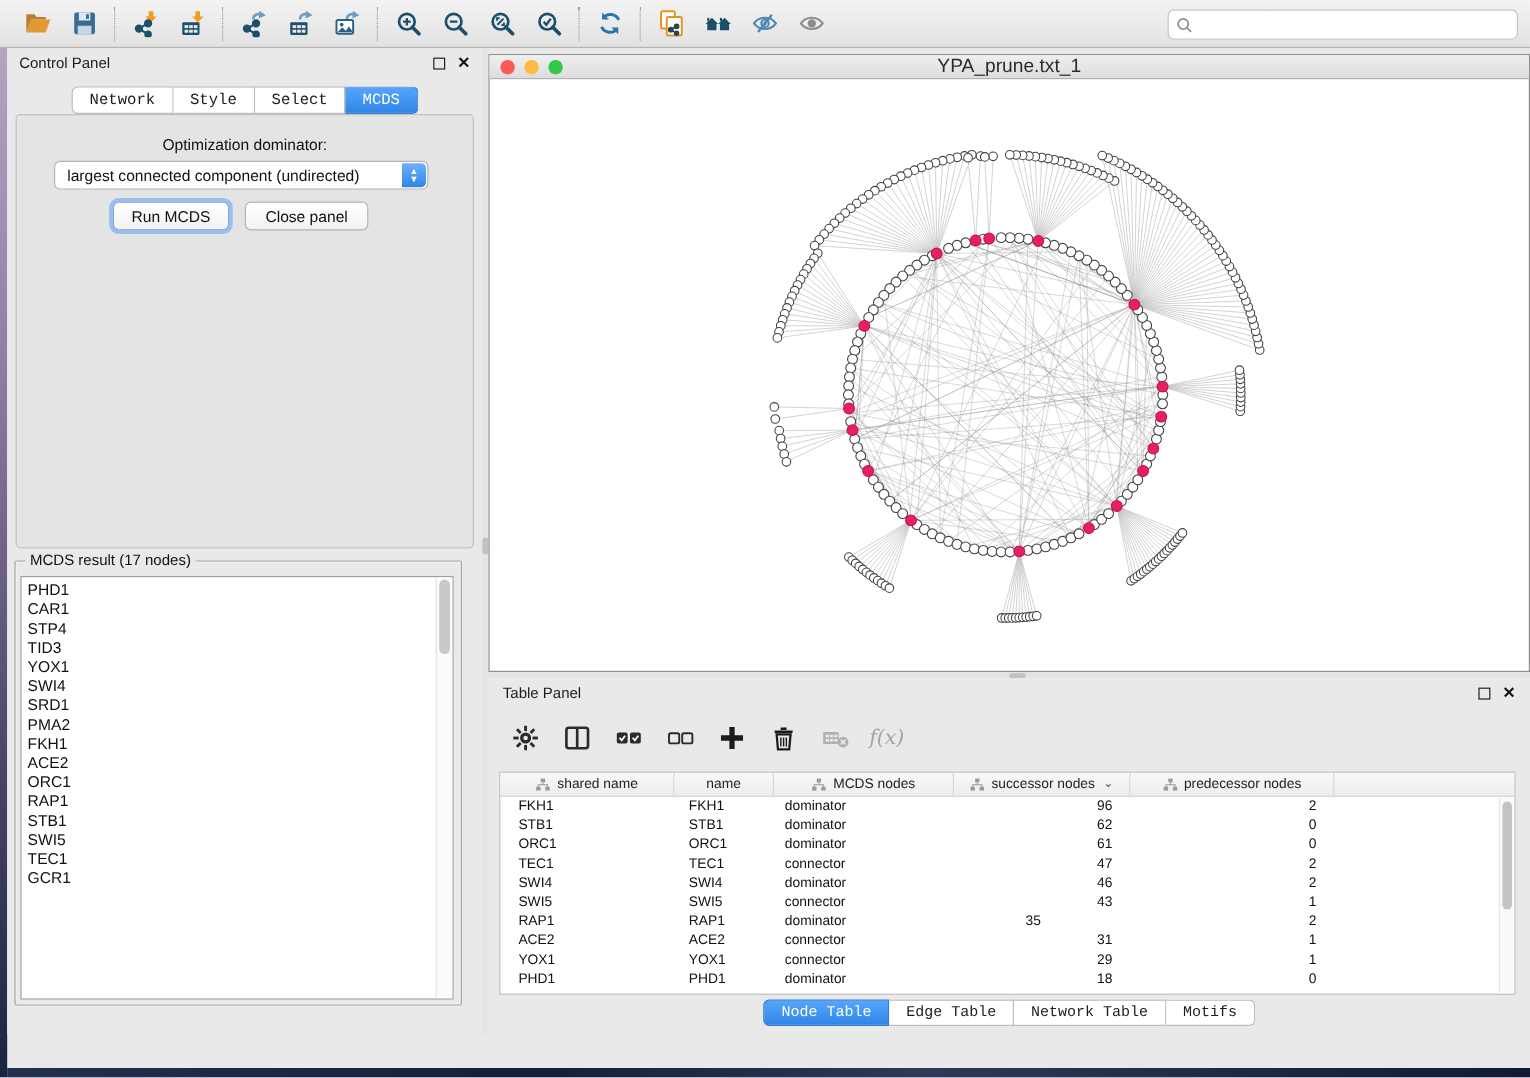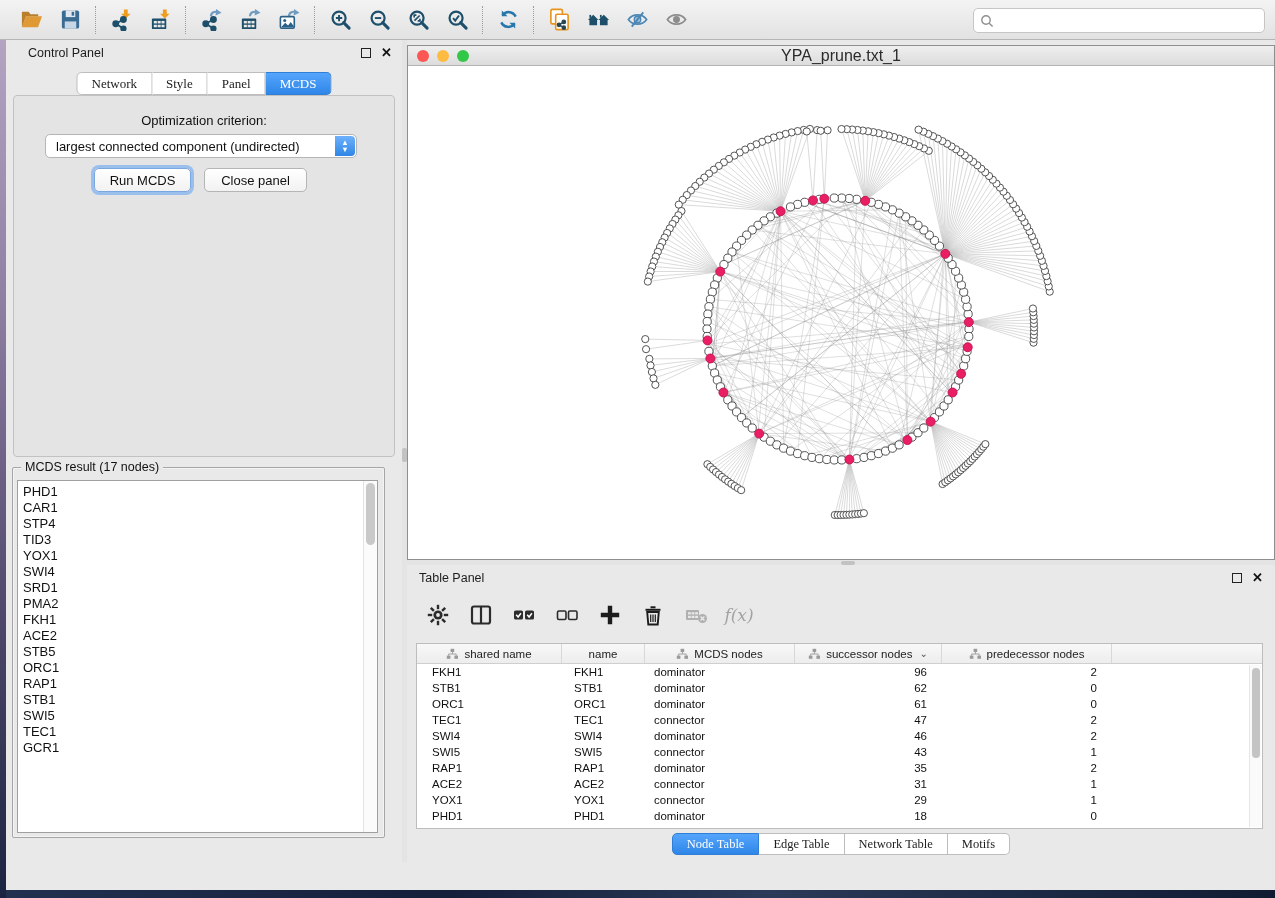--- a/index.html
+++ b/index.html
@@ -20,28 +20,28 @@
   .search-box input{border:none;outline:none;flex:1;font-size:12px;background:transparent}
 
   
   .wall-left{position:absolute;left:0;top:40px;bottom:0;width:6px;
     background:linear-gradient(#b4a4c2,#8f7fa3 30%,#4a4467 70%,#1a2440)}
   .wall-bottom{position:absolute;left:6px;right:0;bottom:0;height:8px;
     background:linear-gradient(90deg,#223050,#141f3a 35%,#2b3a58 60%,#101b33)}
 
   
   .control-panel{position:absolute;left:6px;top:40px;width:396px;bottom:36px;background:#e9e9e9}
-  .cp-header{position:absolute;left:12px;top:0;right:0;height:26px;display:flex;align-items:center;
+  .cp-header{position:absolute;left:0;top:0;right:0;height:26px;display:flex;align-items:center;
     padding:0 10px;font-size:12.5px;color:#1c1c1c}
   .panel-hdr-icons{margin-left:auto;display:flex;align-items:center;gap:10px}
   .float-ic{width:10px;height:10px;border:1.6px solid #222;display:inline-block}
   .close-ic{font-size:13px;font-weight:bold;color:#111;line-height:10px}
   .seg{display:flex}
   .seg .seg-btn{height:23px;padding:0 14px;font-size:13px;background:#fff;color:#1c1c1c;
-    border:1px solid #bdbdbd;border-left:none;font-family:Liberation Serif, serif}
+    border:1px solid #bdbdbd;border-left:none;font-family:Liberation Mono, monospace}
   .seg .seg-btn:first-child{border-left:1px solid #bdbdbd;border-radius:5px 0 0 5px}
   .seg .seg-btn:last-child{border-radius:0 5px 5px 0}
   .seg .seg-btn.active{background:linear-gradient(#55a5fc,#2f86e8);border-color:#2f7fd6;color:#fff}
   .cp-tabs{position:absolute;top:32px;left:50%;transform:translateX(-50%);z-index:2}
   .cp-tabbody{position:absolute;left:7px;right:7px;top:55px;height:362px;background:#e4e4e4;
     border:1px solid #c2c2c2;border-radius:4px}
   .opt-label{position:absolute;top:73px;left:0;right:0;text-align:center;font-size:13px;color:#111}
   .cp-select{position:absolute;left:39px;top:94px;width:312px;height:24px;background:#fff;
     border:1px solid #b5b5b5;border-radius:5px;display:flex;align-items:center;
     font-size:13px;color:#111;padding-left:10px}
@@ -307,25 +307,25 @@
     <div class="cp-header">
       <span>Control Panel</span>
       <span class="panel-hdr-icons">
         <span class="float-ic"></span>
         <span class="close-ic">✕</span>
       </span>
     </div>
     <div class="seg cp-tabs" id="cp-tabs">
         <button class="seg-btn">Network</button>
         <button class="seg-btn">Style</button>
-        <button class="seg-btn">Panel</button>
+        <button class="seg-btn">Select</button>
         <button class="seg-btn active">MCDS</button>
       </div>
     <div class="cp-tabbody"></div>
-    <div class="opt-label">Optimization criterion:</div>
+    <div class="opt-label">Optimization dominator:</div>
     <div class="cp-select">
       <span>largest connected component (undirected)</span>
       <span class="stepper">
         <span>▲</span>
           <span>▼</span>
       </span>
     </div>
     <button class="btn btn-run">Run MCDS</button>
     <button class="btn btn-close">Close panel</button>
     <div class="groupbox">
@@ -337,21 +337,20 @@
       <div class="mcds-item">PHD1</div>
           <div class="mcds-item">CAR1</div>
           <div class="mcds-item">STP4</div>
           <div class="mcds-item">TID3</div>
           <div class="mcds-item">YOX1</div>
           <div class="mcds-item">SWI4</div>
           <div class="mcds-item">SRD1</div>
           <div class="mcds-item">PMA2</div>
           <div class="mcds-item">FKH1</div>
           <div class="mcds-item">ACE2</div>
-          <div class="mcds-item">STB5</div>
           <div class="mcds-item">ORC1</div>
           <div class="mcds-item">RAP1</div>
           <div class="mcds-item">STB1</div>
           <div class="mcds-item">SWI5</div>
           <div class="mcds-item">TEC1</div>
           <div class="mcds-item">GCR1</div>
         </div>
     </div>
   </div>
 
@@ -1161,21 +1160,21 @@
               <div class="td td0" style="width: 145px;">SWI5</div>
               <div class="td td1" style="width: 83px;">SWI5</div>
               <div class="td td2" style="width: 150px;">connector</div>
               <div class="td td3" style="width: 147px;">43</div>
               <div class="td td4" style="width: 170px;">1</div>
             </div>
             <div class="tr">
               <div class="td td0" style="width: 145px;">RAP1</div>
               <div class="td td1" style="width: 83px;">RAP1</div>
               <div class="td td2" style="width: 150px;">dominator</div>
-              <div class="td td3" style="width: 147px;">35</div>
+              <div class="td td3" style="width: 147px; text-align: center;">35</div>
               <div class="td td4" style="width: 170px;">2</div>
             </div>
             <div class="tr">
               <div class="td td0" style="width: 145px;">ACE2</div>
               <div class="td td1" style="width: 83px;">ACE2</div>
               <div class="td td2" style="width: 150px;">connector</div>
               <div class="td td3" style="width: 147px;">31</div>
               <div class="td td4" style="width: 170px;">1</div>
             </div>
             <div class="tr">

